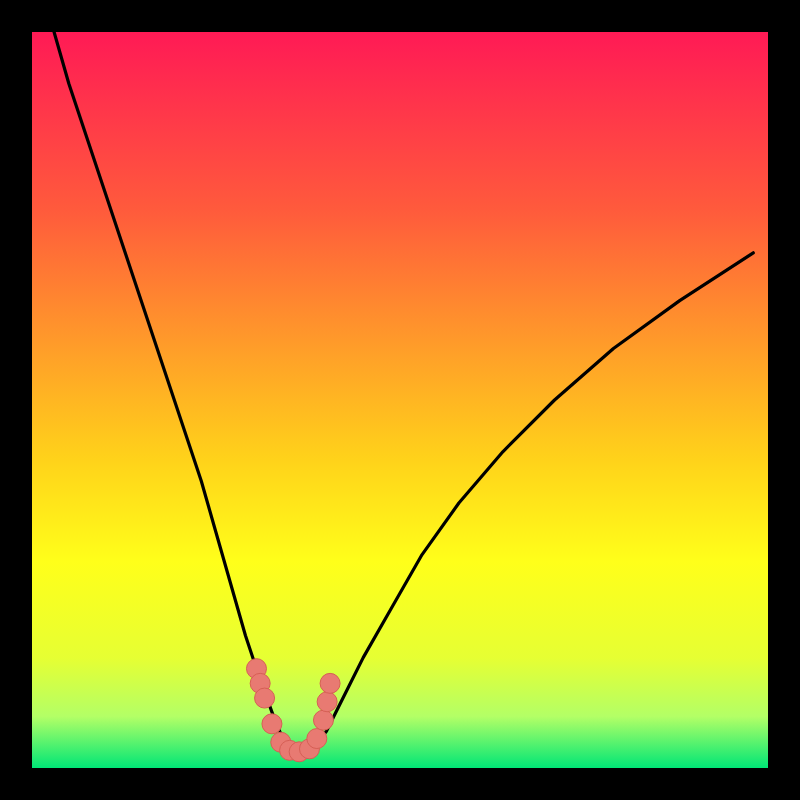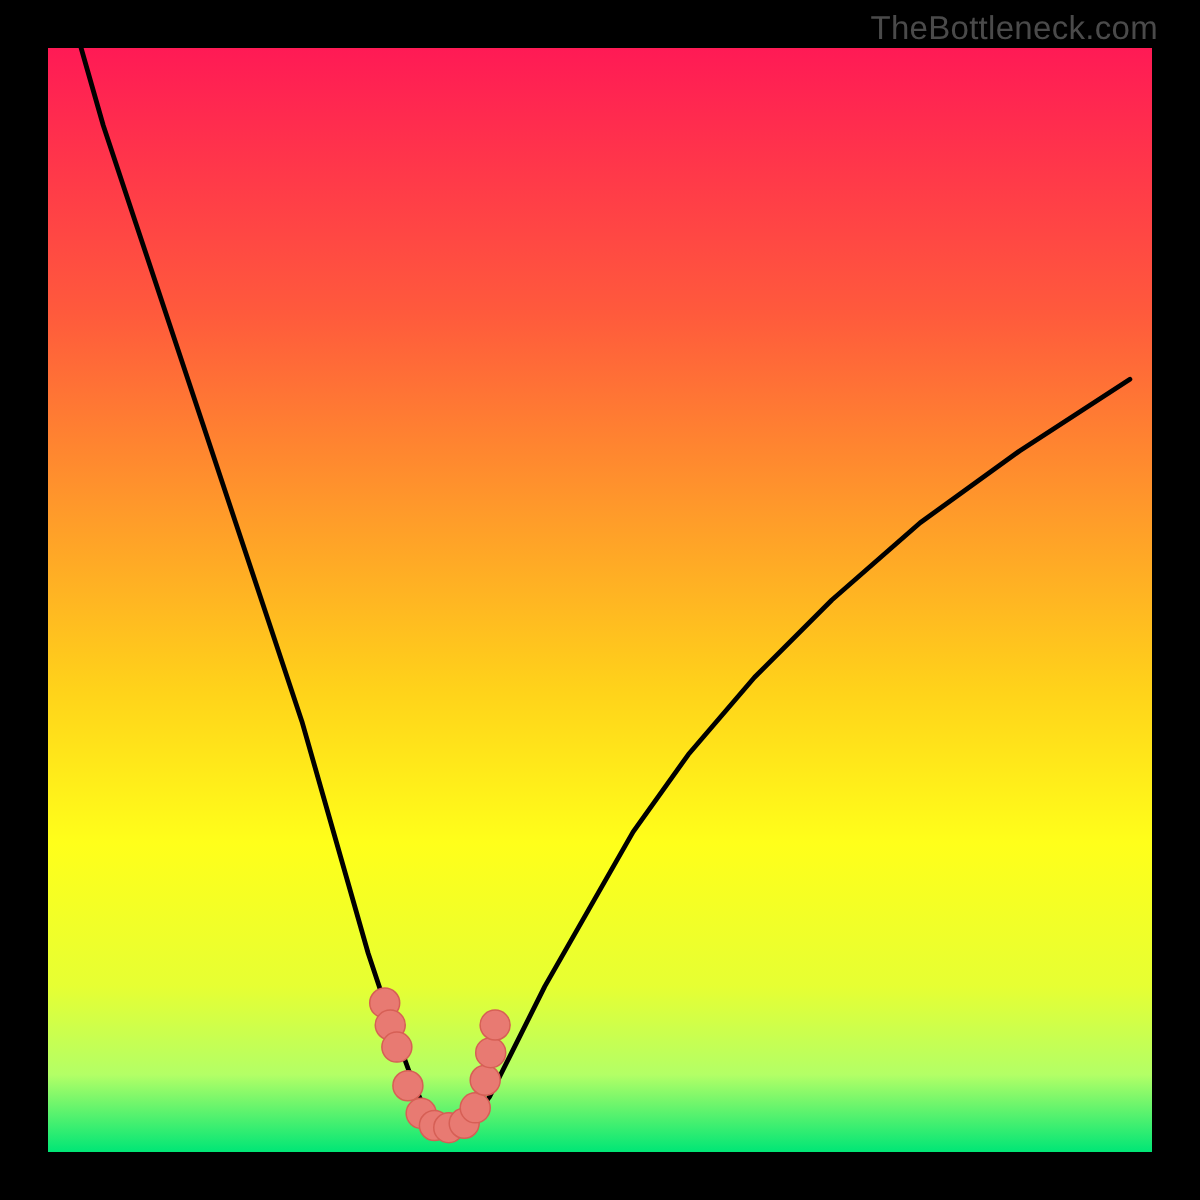--- a/index.html
+++ b/index.html
@@ -42,21 +42,20 @@
   }
   svg {
     position: absolute;
     inset: 0;
   }
 </style>
 </head>
 <body>
 
 <div class="frame">
-  <div class="watermark">TheBottleneck.com</div>
 
   <div class="plot">
     <svg class="gradient-bg" viewBox="0 0 736 736" preserveAspectRatio="none">
       <defs>
         <linearGradient id="bg" x1="0" y1="0" x2="0" y2="1">
           <stop id="g0" offset="0%" stop-color="#ff1a55"></stop>
           <stop id="g1" offset="24%" stop-color="#ff5a3c"></stop>
           <stop id="g2" offset="42%" stop-color="#ff9a2a"></stop>
           <stop id="g3" offset="58%" stop-color="#ffd21a"></stop>
           <stop id="g4" offset="72%" stop-color="#ffff1a"></stop>

